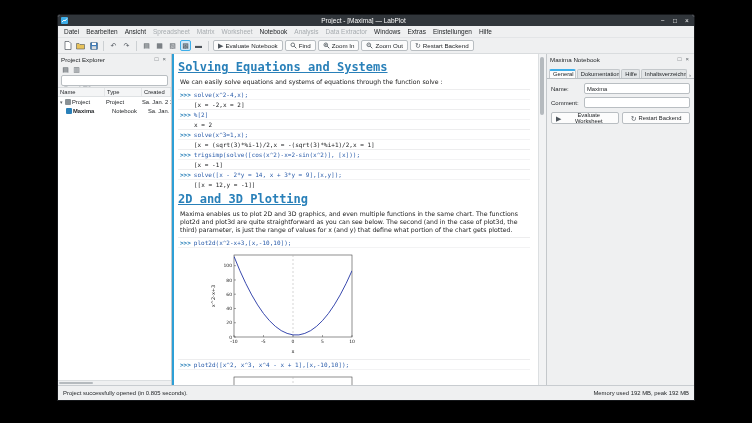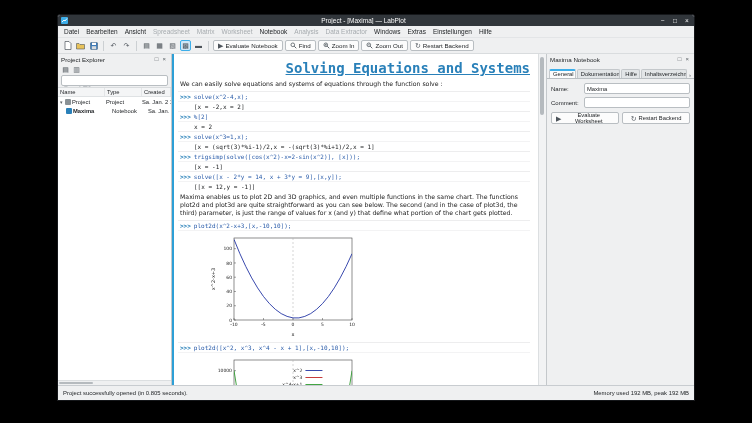--- a/index.html
+++ b/index.html
@@ -56,21 +56,21 @@
   .tree-row{display:flex;align-items:center;height:9px;color:#232629;}
   .tree-row div{padding:0 2px;overflow:hidden;white-space:nowrap;}
   .tree-row .ico{width:6px;height:6px;display:inline-block;border-radius:1px;margin-right:1px;flex:0 0 auto;}
   .exp{font-size:5px;color:#5a6065;width:5px;display:inline-block;}
   .hscroll{height:4px;background:#eff0f1;border-top:1px solid #dcdfe1;position:relative;flex:0 0 auto;}
   .hthumb{position:absolute;left:1px;top:1px;width:34px;height:2px;background:#b5babe;border-radius:1px;}
   
   .center{flex:1;display:flex;min-width:0;background:#fff;border-right:1px solid #c4c8cb;}
   .nb-viewport{flex:1;overflow:hidden;border-left:2px solid #2d9fd6;position:relative;}
   .nb-content{padding:3px 8px 0 4px;font-family:"DejaVu Sans",sans-serif;font-size:6.3px;color:#1a1a1a;}
-  .nb-h{color:#2980b9;font-weight:bold;font-size:14px;text-align:right;
+  .nb-h{color:#2980b9;font-weight:bold;font-size:12px;text-align:left;
         text-decoration:underline;margin:3px 0 4px 0;font-family:"DejaVu Sans Mono",monospace;}
   .nb-text{margin:2px 0 3px 2px;line-height:8px;font-size:6.2px;}
   .in-row{display:flex;gap:3px;border-top:1px solid #ededee;padding:1px 0 1px 2px;
           font-family:"DejaVu Sans Mono",monospace;font-size:6px;line-height:7px;align-items:baseline;}
   .prompt{color:#2980b9;font-weight:bold;flex:0 0 auto;}
   .code{color:#2a5caa;white-space:pre;}
   .out-row{border-top:1px solid #f3f3f4;padding:1px 0 1px 16px;
            font-family:"DejaVu Sans Mono",monospace;font-size:6px;line-height:7px;color:#17191b;}
   .chart-block{padding:3px 0 3px 30px;border-top:1px solid #f3f3f4;}
   svg.chart text{font-family:"DejaVu Sans",sans-serif;}
@@ -293,20 +293,21 @@
             <span class="code">trigsimp(solve([cos(x^2)-x=2-sin(x^2)], [x]));</span>
           </div>
           <div class="out-row">[x = -1]</div>
 
           <div class="in-row">
             <span class="prompt">&gt;&gt;&gt;</span>
             <span class="code">solve([x - 2*y = 14, x + 3*y = 9],[x,y]);</span>
           </div>
           <div class="out-row">[[x = 12,y = -1]]</div>
 
+          <div class="nb-h">2D and 3D Plotting</div>
           <div class="nb-text">Maxima enables us to plot 2D and 3D graphics, and even multiple functions in the same chart. The functions plot2d and plot3d are quite straightforward as you can see below. The second (and in the case of plot3d, the third) parameter, is just the range of values for x (and y) that define what portion of the chart gets plotted.</div>
 
           <div class="in-row">
             <span class="prompt">&gt;&gt;&gt;</span>
             <span class="code">plot2d(x^2-x+3,[x,-10,10]);</span>
           </div>
           <div class="chart-block">
             <svg class="chart" width="150" height="104">
                 <clipPath id="clip0">
                   <rect x="26" y="4" width="118" height="82"></rect>

